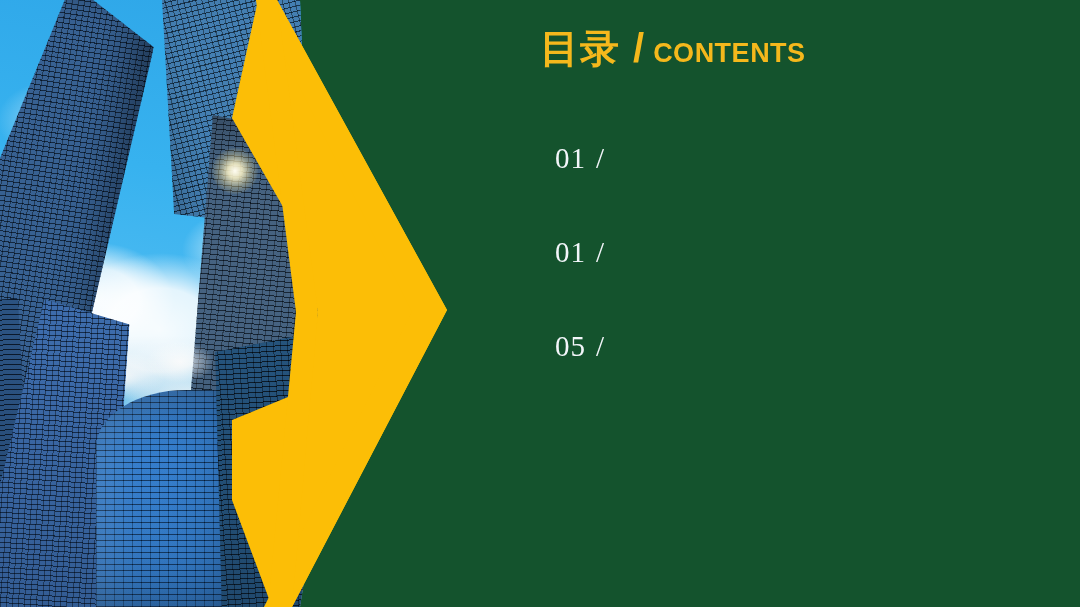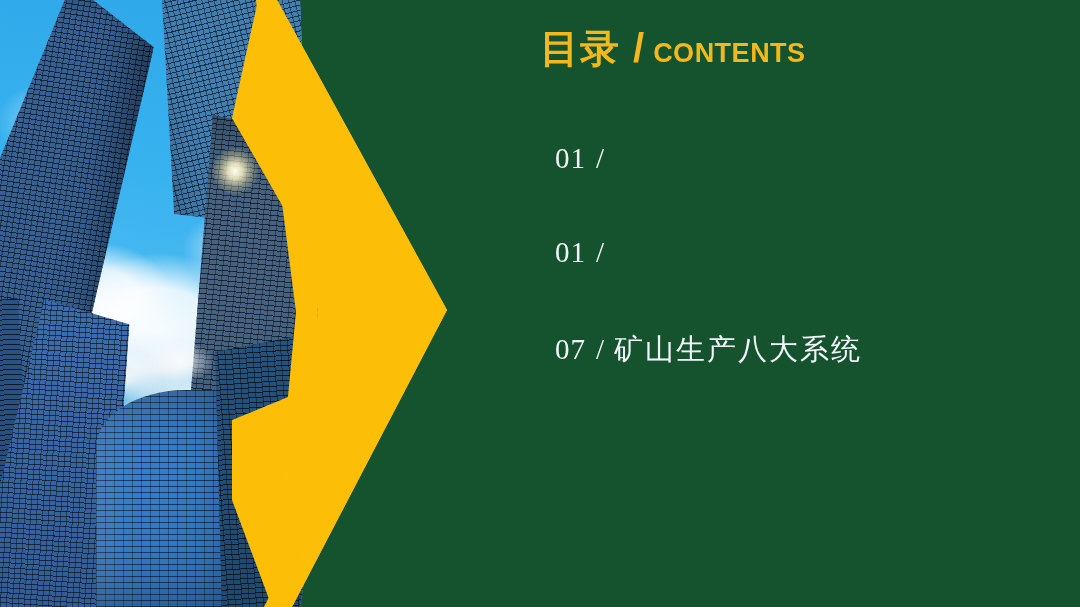--- a/index.html
+++ b/index.html
@@ -243,20 +243,19 @@
         <span class="toc-num">01</span>
         <span class="toc-sep">/</span>
       </div>
 
       <div class="toc-item">
         <span class="toc-num">01</span>
         <span class="toc-sep">/</span>
       </div>
 
       <div class="toc-item">
-        <span class="toc-num">07</span>
+        <span class="toc-num">05</span>
         <span class="toc-sep">/</span>
-        <span class="toc-label">矿山生产八大系统</span>
       </div>
 
     </div>
   </div>
 </div>
 
 </body></html>

